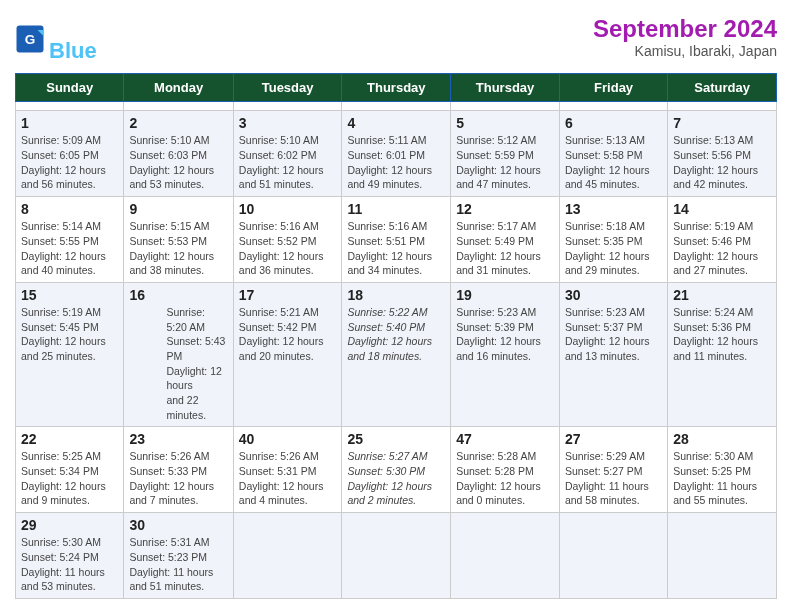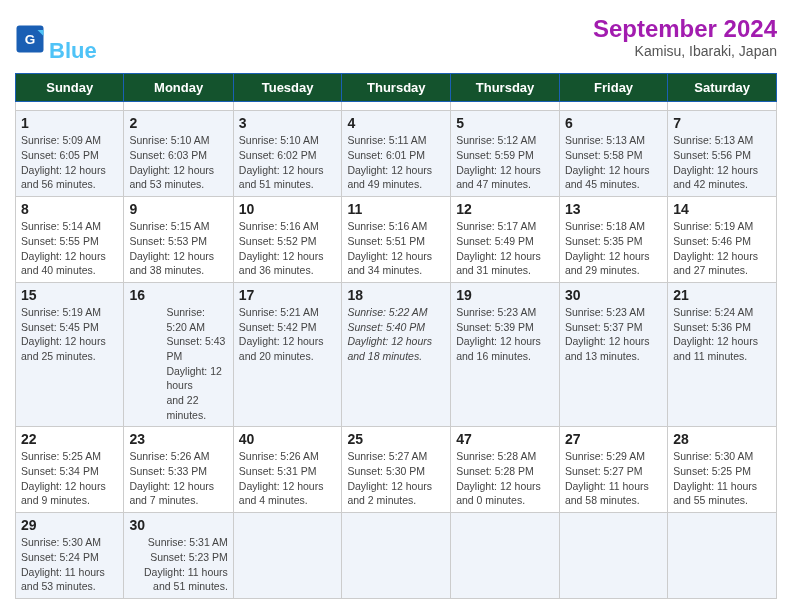--- a/index.html
+++ b/index.html
@@ -304,21 +304,21 @@
         </td>
         <td>
           <span class="day-num">40</span>
           <div class="day-info" style="white-space: pre-wrap;">Sunrise: 5:26 AM
 Sunset: 5:31 PM
 Daylight: 12 hours
 and 4 minutes.</div>
         </td>
         <td>
           <span class="day-num">25</span>
-          <div class="day-info" style="white-space: pre-wrap;">Sunrise: 5:27 AM
+          <div class="day-info" style="white-space: pre-wrap; font-style: italic;">Sunrise: 5:27 AM
 Sunset: 5:30 PM
 Daylight: 12 hours
 and 2 minutes.</div>
         </td>
         <td>
           <span class="day-num">47</span>
           <div class="day-info" style="white-space: pre-wrap;">Sunrise: 5:28 AM
 Sunset: 5:28 PM
 Daylight: 12 hours
 and 0 minutes.</div>
@@ -341,21 +341,21 @@
       <tr>
         <td>
           <span class="day-num">29</span>
           <div class="day-info" style="white-space: pre-wrap;">Sunrise: 5:30 AM
 Sunset: 5:24 PM
 Daylight: 11 hours
 and 53 minutes.</div>
         </td>
         <td>
           <span class="day-num">30</span>
-          <div class="day-info" style="white-space: pre-wrap; text-align: right;">Sunrise: 5:31 AM
+          <div class="day-info" style="white-space: pre-wrap;">Sunrise: 5:31 AM
 Sunset: 5:23 PM
 Daylight: 11 hours
 and 51 minutes.</div>
         </td>
         <td class="empty"></td>
         <td class="empty"></td>
         <td class="empty"></td>
         <td class="empty"></td>
         <td class="empty"></td>
       </tr>

